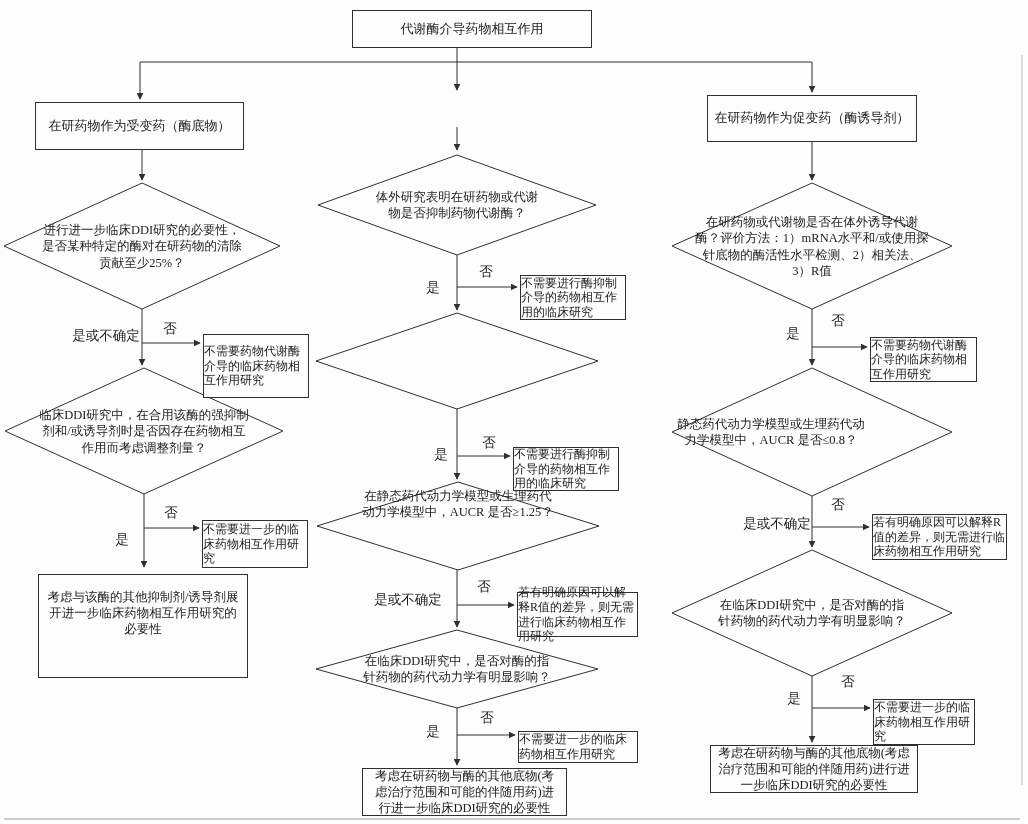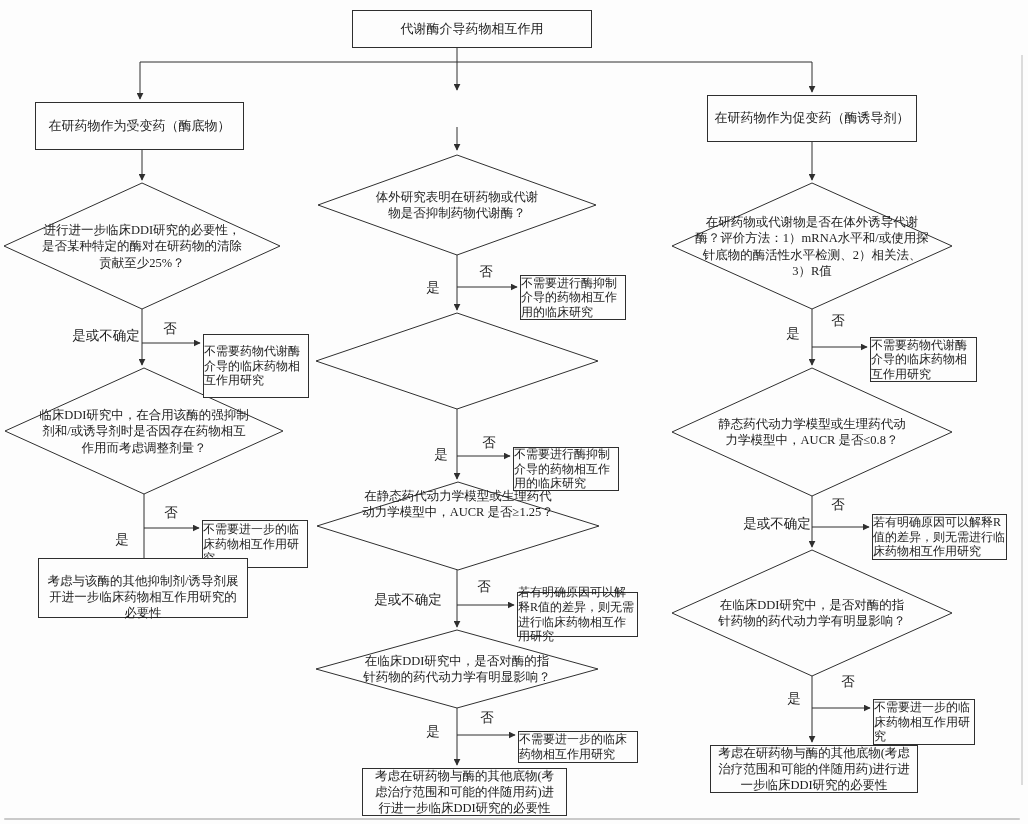--- a/index.html
+++ b/index.html
@@ -97,26 +97,26 @@
   <div class="box header" style="left:352px;top:10px;width:240px;height:38px">代谢酶介导药物相互作用</div>
   <div class="box header" style="left:35px;top:102px;width:209px;height:48px">在研药物作为受变药（酶底物）</div>
   <div class="box header" style="left:707px;top:95px;width:210px;height:47px">在研药物作为促变药（酶诱导剂）</div>
 
   <div class="dtext" style="left:142px;top:246px;width:205px">进行进一步临床DDI研究的必要性，是否某种特定的酶对在研药物的清除贡献至少25%？</div>
   <div class="dtext" style="left:144px;top:431px;width:210px">临床DDI研究中，在合用该酶的强抑制剂和/或诱导剂时是否因存在药物相互作用而考虑调整剂量？</div>
   <div class="dtext" style="left:457px;top:205px;width:165px">体外研究表明在研药物或代谢物是否抑制药物代谢酶？</div>
   <div class="dtext" style="left:458px;top:504px;width:196px">在静态药代动力学模型或生理药代动力学模型中，AUCR 是否≥1.25？</div>
   <div class="dtext" style="left:457px;top:669px;width:190px">在临床DDI研究中，是否对酶的指针药物的药代动力学有明显影响？</div>
   <div class="dtext" style="left:812px;top:246px;width:235px">在研药物或代谢物是否在体外诱导代谢酶？评价方法：1）mRNA水平和/或使用探针底物的酶活性水平检测、2）相关法、3）R值</div>
-  <div class="dtext" style="left:812px;top:432px;width:196px">静态药代动力学模型或生理药代动力学模型中，AUCR 是否≤0.8？</div>
+  <div class="dtext" style="left:771px;top:432px;width:196px">静态药代动力学模型或生理药代动力学模型中，AUCR 是否≤0.8？</div>
   <div class="dtext" style="left:812px;top:613px;width:190px">在临床DDI研究中，是否对酶的指针药物的药代动力学有明显影响？</div>
 
   <div class="box side" style="left:203px;top:322px;width:106px;height:64px">不需要药物代谢酶介导的临床药物相互作用研究</div>
   <div class="box side" style="left:202px;top:508px;width:106px;height:48px">不需要进一步的临床药物相互作用研究</div>
-  <div class="box final-tall" style="left:38px;top:558px;width:210px;height:60px">考虑与该酶的其他抑制剂/诱导剂展开进一步临床药物相互作用研究的必要性</div>
+  <div class="box final-tall" style="left:38px;top:574px;width:210px;height:104px">考虑与该酶的其他抑制剂/诱导剂展开进一步临床药物相互作用研究的必要性</div>
 
   <div class="box side" style="left:520px;top:263px;width:106px;height:45px">不需要进行酶抑制介导的药物相互作用的临床研究</div>
   <div class="box side" style="left:513px;top:435px;width:106px;height:44px">不需要进行酶抑制介导的药物相互作用的临床研究</div>
   <div class="box side" style="left:517px;top:580px;width:121px;height:45px">若有明确原因可以解释R值的差异，则无需进行临床药物相互作用研究</div>
   <div class="box side" style="left:518px;top:719px;width:120px;height:32px">不需要进一步的临床药物相互作用研究</div>
   <div class="box" style="left:362px;top:768px;width:205px;height:48px">考虑在研药物与酶的其他底物(考虑治疗范围和可能的伴随用药)进行进一步临床DDI研究的必要性</div>
 
   <div class="box side" style="left:870px;top:325px;width:107px;height:45px">不需要药物代谢酶介导的临床药物相互作用研究</div>
   <div class="box side" style="left:872px;top:502px;width:135px;height:46px">若有明确原因可以解释R值的差异，则无需进行临床药物相互作用研究</div>
   <div class="box side" style="left:873px;top:687px;width:102px;height:46px">不需要进一步的临床药物相互作用研究</div>

